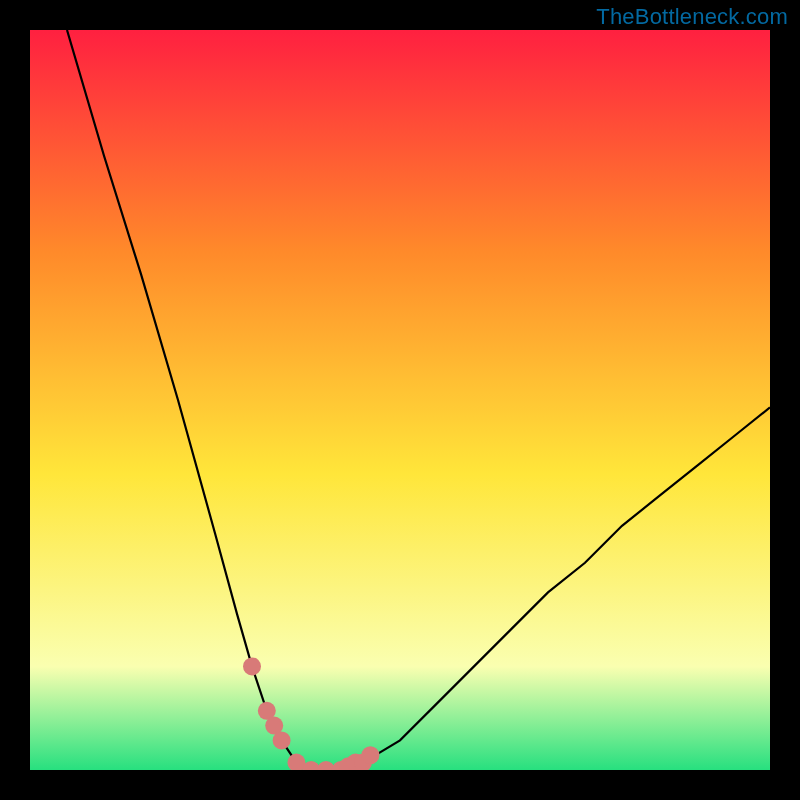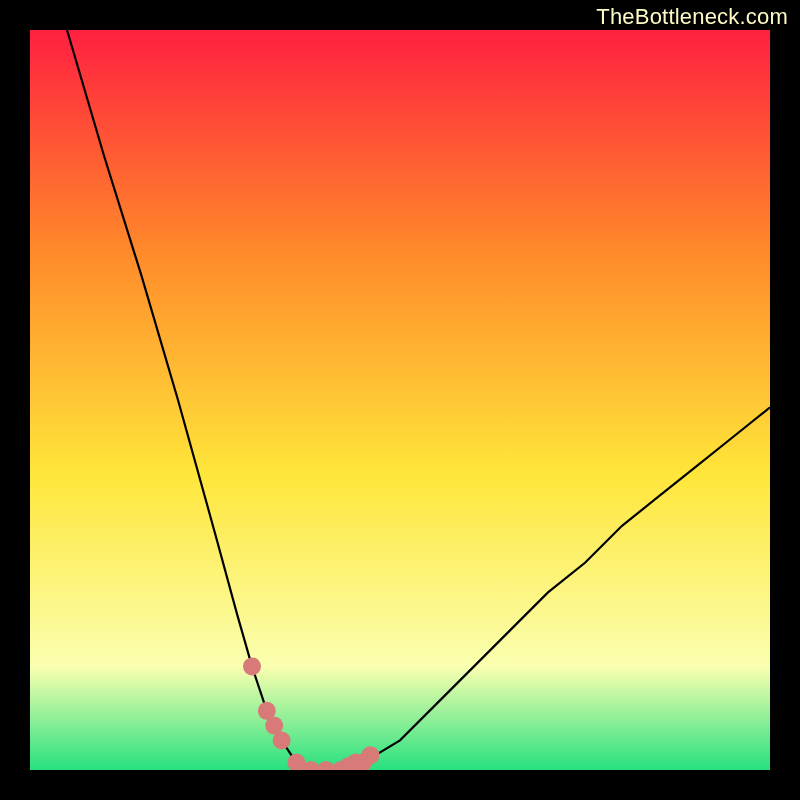--- a/index.html
+++ b/index.html
@@ -23,21 +23,21 @@
     position: absolute;
     left: 30px;
     top: 30px;
     width: 740px;
     height: 740px;
   }
   .watermark {
     position: absolute;
     top: 4px;
     right: 12px;
-    color: #fef9c3;
+    color: #0369a1;
     font-size: 22px;
     font-weight: 500;
     letter-spacing: 0.2px;
   }
   svg {
     display: block;
   }
 </style>
 </head>
 <body>

